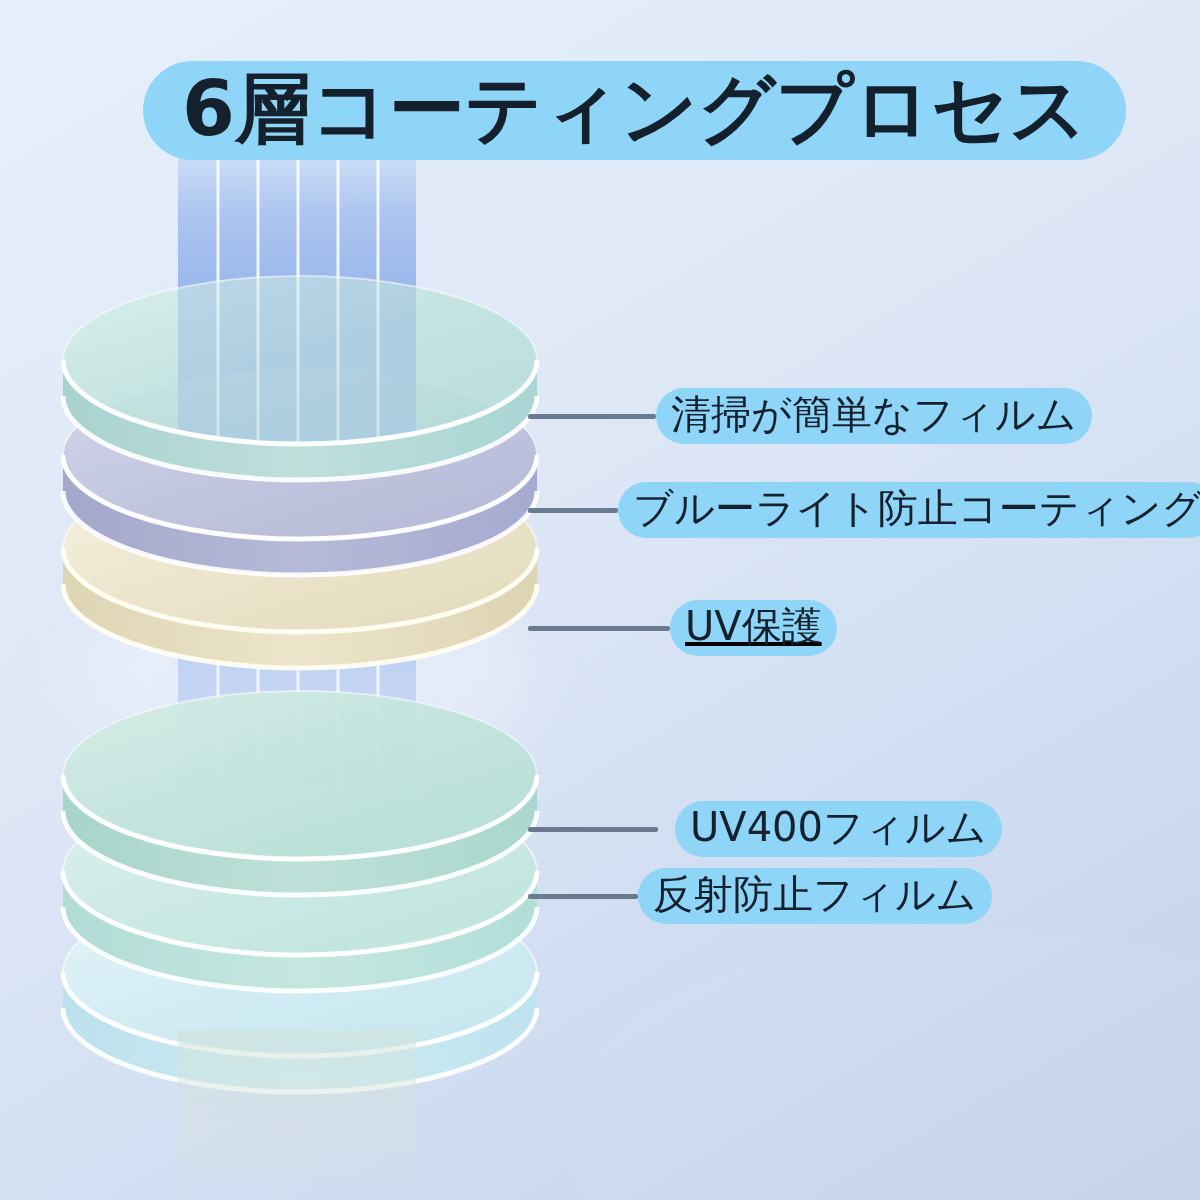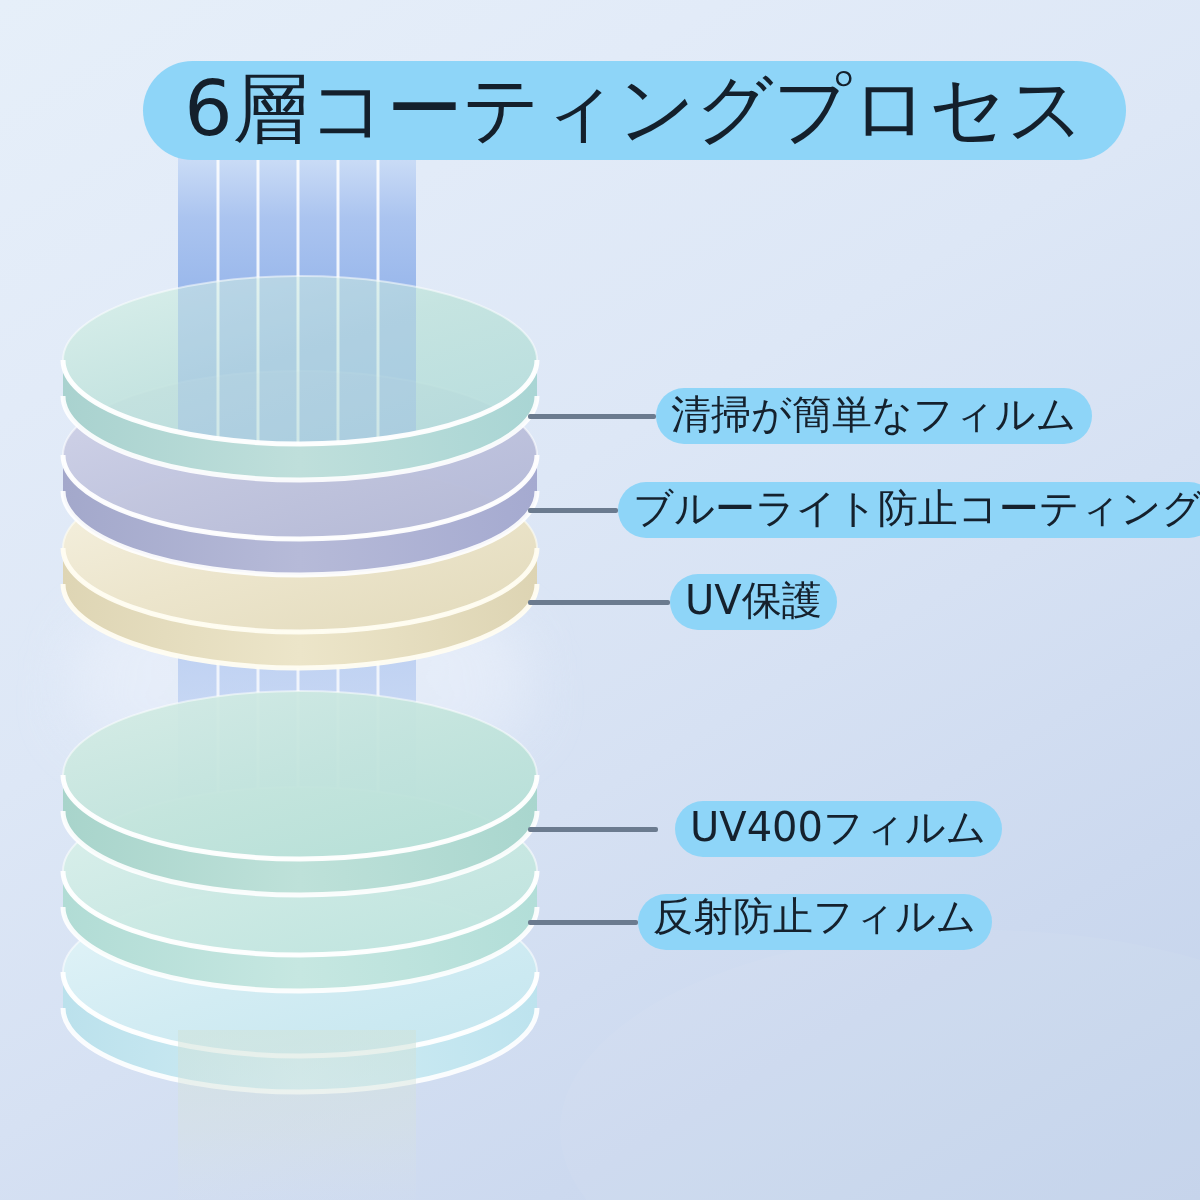--- a/index.html
+++ b/index.html
@@ -50,21 +50,21 @@
     justify-content: center;
     box-sizing: border-box;
     padding-bottom: 4px;
   }
   #title-text {
     font-size: 76px;
     line-height: 1;
     color: #14202c;
     letter-spacing: 0px;
     white-space: nowrap;
-    font-weight: 400;
+    font-weight: 700;
   }
 
   
   .callout {
     position: absolute;
     display: flex;
     align-items: center;
     height: 56px;
   }
   .leader {
@@ -293,29 +293,29 @@
   <div class="callout" style="left:528px; top:388px;text-align:center;">
     <div class="leader" style="width:128px;"></div>
     <div class="label-pill">清掃が簡単なフィルム</div>
   </div>
 
   <div class="callout" style="left:528px; top:482px;">
     <div class="leader" style="width:90px;"></div>
     <div class="label-pill">ブルーライト防止コーティング</div>
   </div>
 
-  <div class="callout" style="left:528px; top:574px;">
+  <div class="callout" style="left:528px; top:600px;text-decoration:underline;">
     <div class="leader" style="width:142px;"></div>
     <div class="label-pill">UV保護</div>
   </div>
 
   <div class="callout" style="left:528px; top:801px;gap:17px;">
     <div class="leader" style="width:130px;"></div>
     <div class="label-pill">UV400フィルム</div>
   </div>
 
-  <div class="callout" style="left:528px; top:894px;font-family:Liberation Mono, monospace;">
+  <div class="callout" style="left:528px; top:868px;">
     <div class="leader" style="width:110px;"></div>
     <div class="label-pill">反射防止フィルム</div>
   </div>
 
 
 </div>
 
 </body></html>

